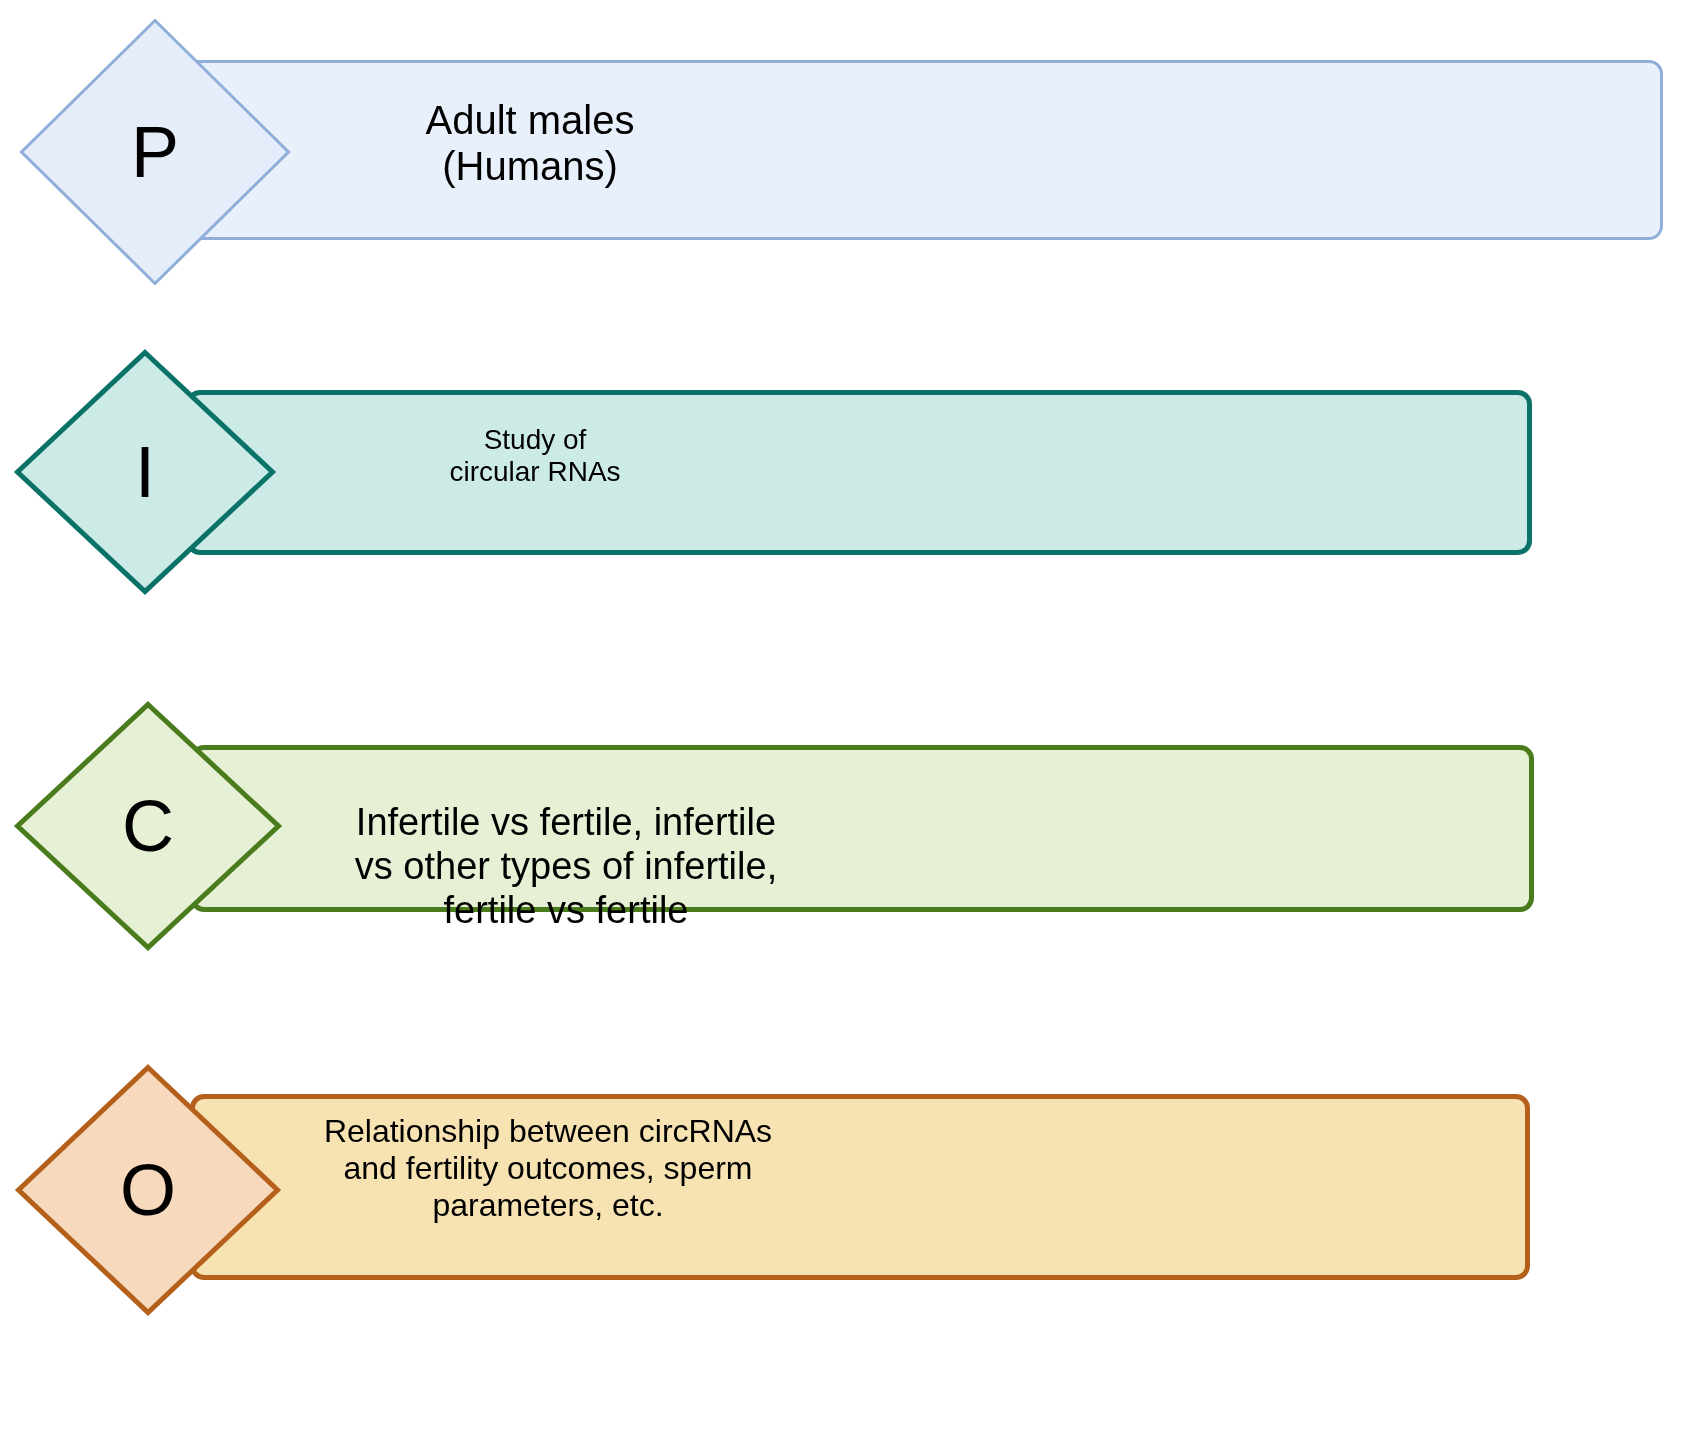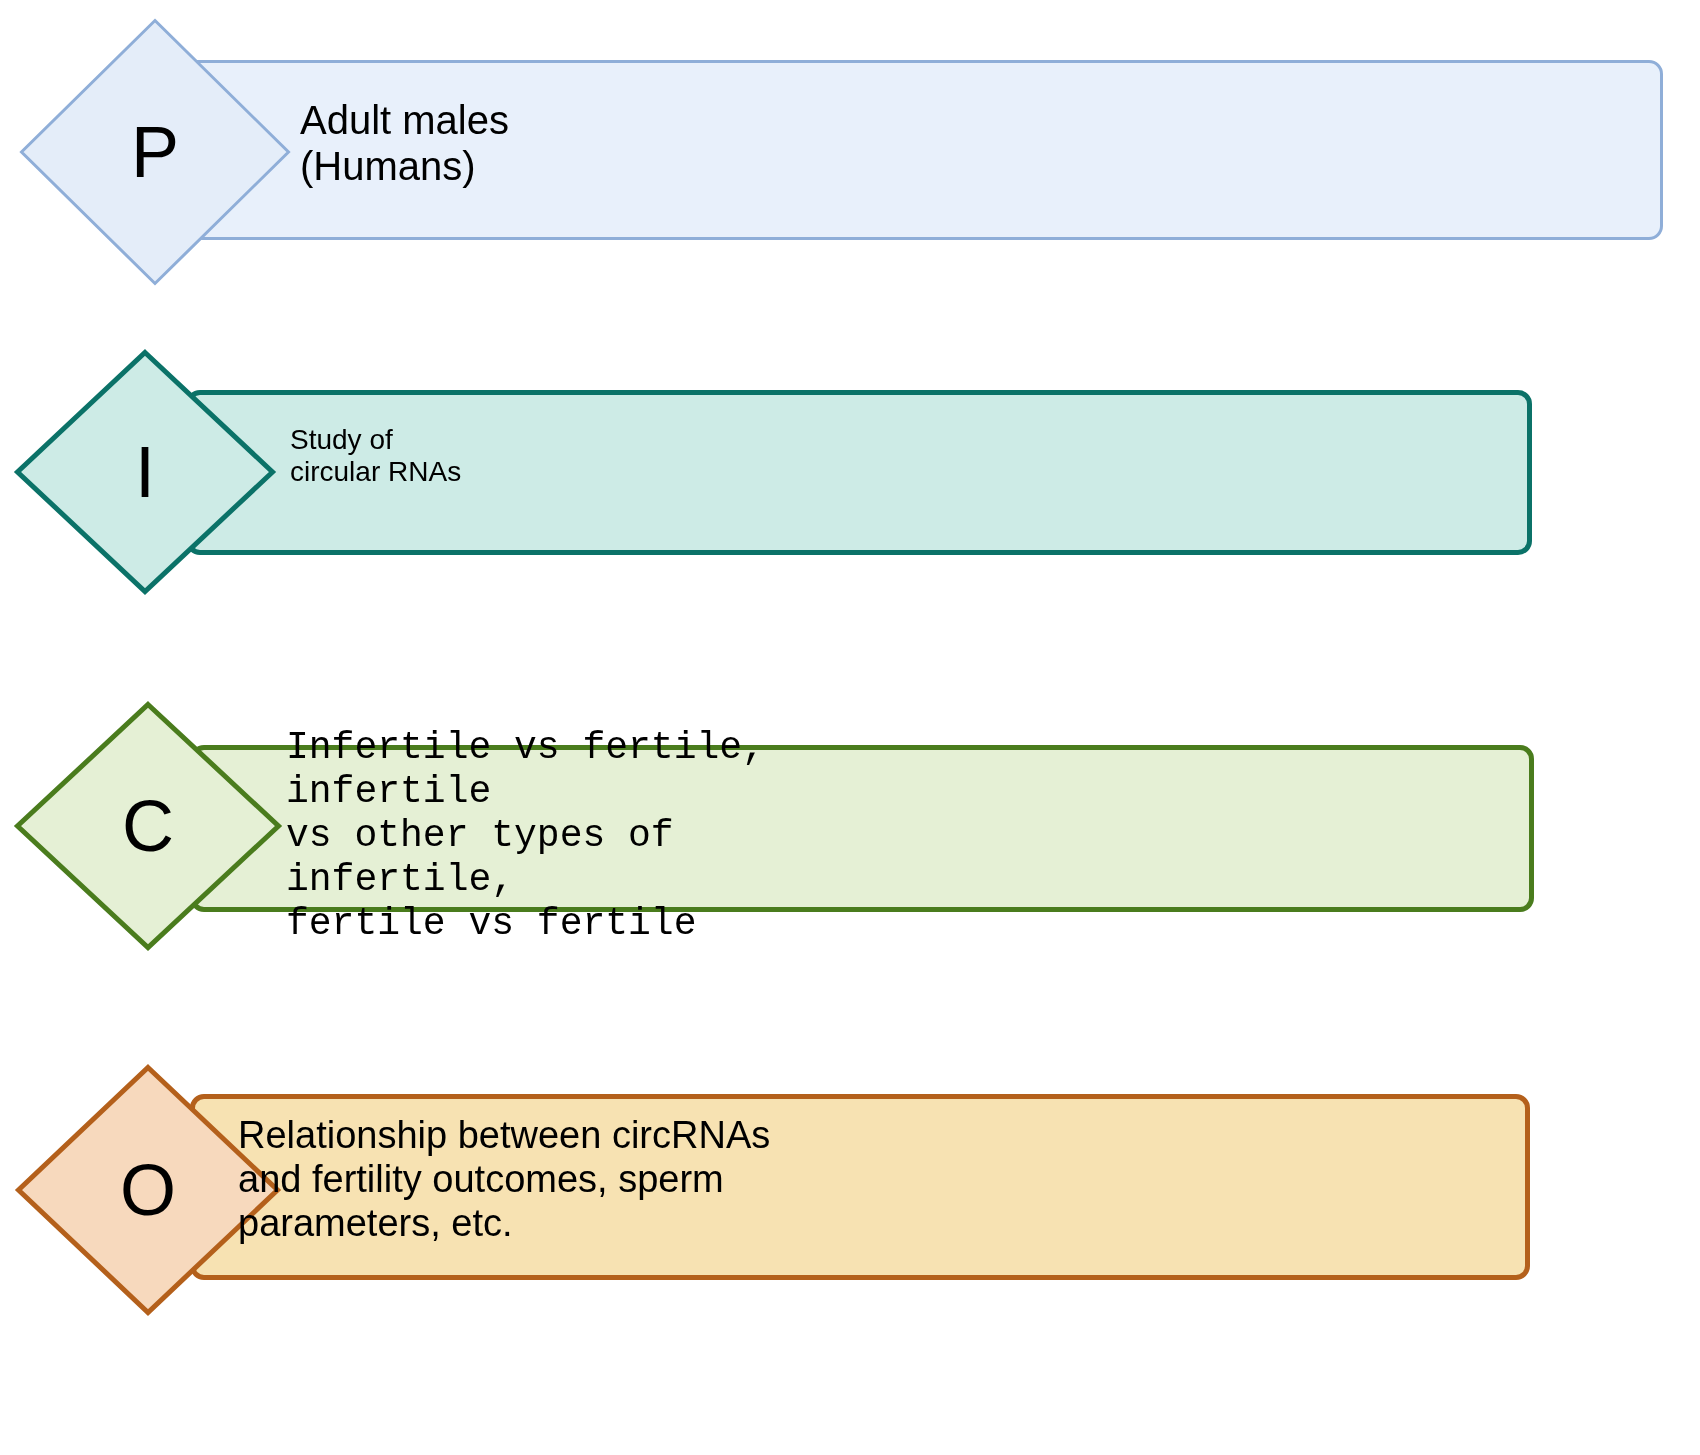--- a/index.html
+++ b/index.html
@@ -26,20 +26,21 @@
     left: 0;
   }
   .bar {
     position: absolute;
     box-sizing: border-box;
     border-style: solid;
     border-radius: 14px;
   }
   .bar-text {
     position: absolute;
+    text-align: center;
     color: #000000;
     line-height: 1.16;
     white-space: pre-line;
     font-weight: 400;
   }
   .diamond-wrap {
     position: absolute;
   }
   .diamond-svg {
     display: block;
@@ -86,29 +87,29 @@
 circular RNAs</div>
     </div>
     <div class="row">
       <div class="bar" style="left: 190px; top: 745px; width: 1344px; height: 167px; background: rgb(229, 240, 213); border-color: rgb(74, 124, 29); border-width: 5px;"></div>
       <div class="diamond-wrap" style="left: 15px; top: 702px; width: 266px; height: 248px;">
         <svg class="diamond-svg" width="266" height="248" viewBox="0 0 266 248">
           <polygon points="133,2.5 263.5,124 133,245.5 2.5,124" fill="#e5f0d5" stroke="#4a7c1d" stroke-width="5" stroke-linejoin="miter"></polygon>
         </svg>
         <div class="diamond-letter" style="font-size: 72px;">C</div>
       </div>
-      <div class="bar-text" style="left: 286px; top: 726px; width: 560px; font-size: 38px; font-family: Liberation Mono, monospace;">Infertile vs fertile, infertile
+      <div class="bar-text" style="left: 286px; top: 800px; width: 560px; font-size: 38px;">Infertile vs fertile, infertile
 vs other types of infertile,
 fertile vs fertile</div>
     </div>
     <div class="row">
       <div class="bar" style="left: 190px; top: 1094px; width: 1340px; height: 186px; background: rgb(247, 226, 178); border-color: rgb(180, 96, 27); border-width: 5px;"></div>
       <div class="diamond-wrap" style="left: 16px; top: 1065px; width: 264px; height: 250px;">
         <svg class="diamond-svg" width="264" height="250" viewBox="0 0 264 250">
           <polygon points="132,2.5 261.5,125 132,247.5 2.5,125" fill="#f7d9bd" stroke="#b4601b" stroke-width="5" stroke-linejoin="miter"></polygon>
         </svg>
         <div class="diamond-letter" style="font-size: 72px;">O</div>
       </div>
-      <div class="bar-text" style="left: 238px; top: 1113px; width: 620px; font-size: 38px;">Relationship between circRNAs
+      <div class="bar-text" style="left: 238px; top: 1113px; width: 620px; font-size: 32px;">Relationship between circRNAs
 and fertility outcomes, sperm
 parameters, etc.</div>
     </div>
   </div>
 
 </body></html>

